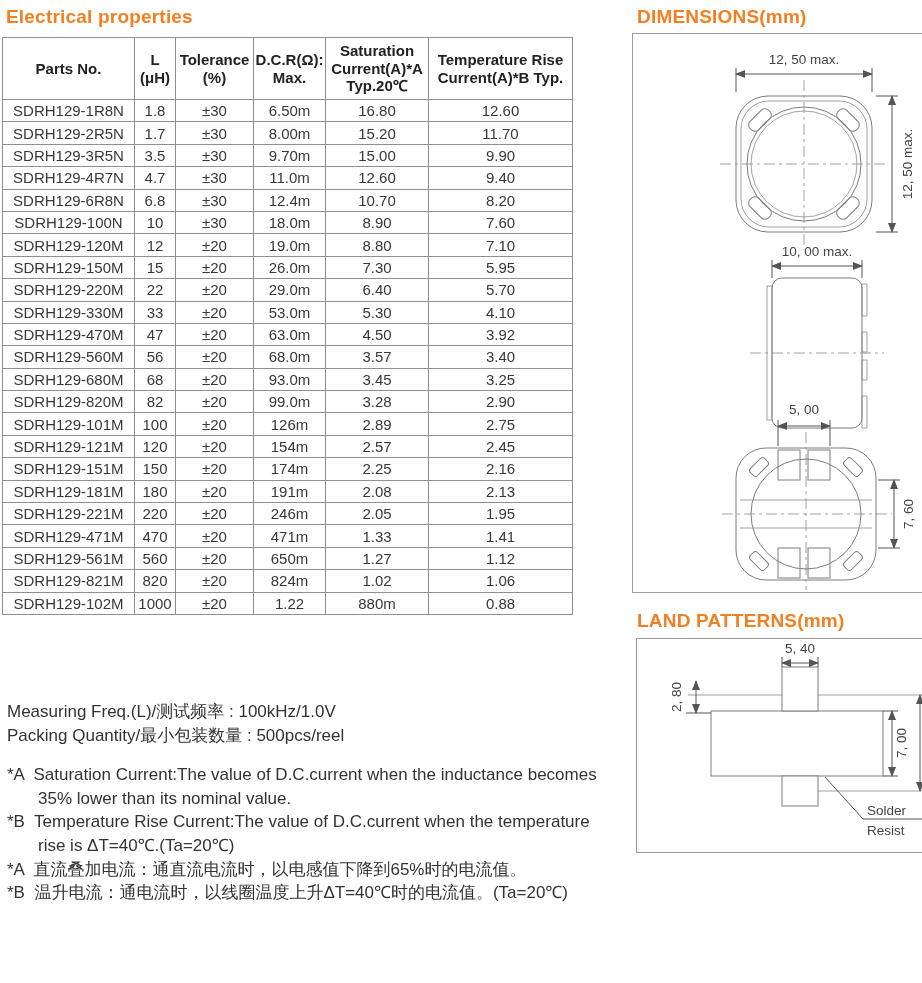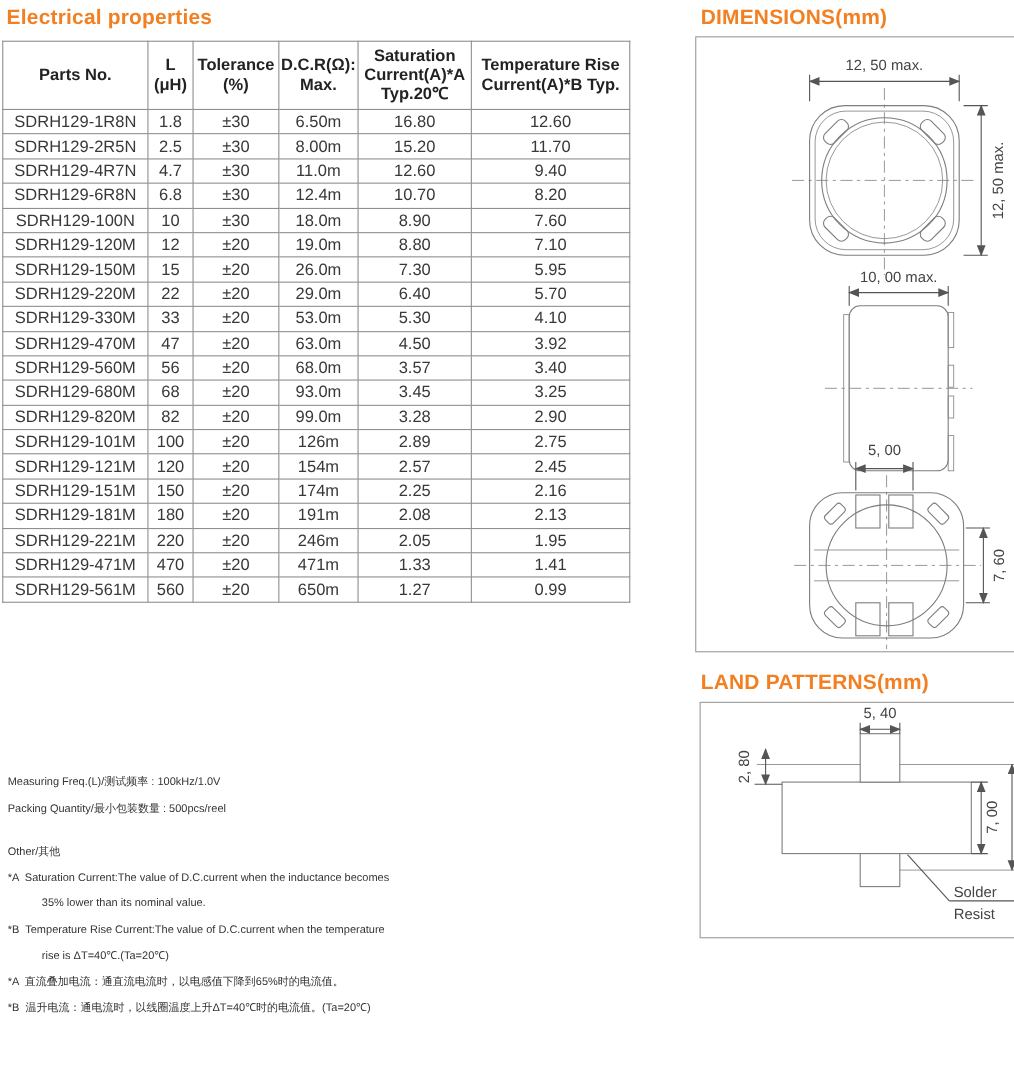--- a/index.html
+++ b/index.html
@@ -8,21 +8,21 @@
   .sec-title{font-size:19px;font-weight:bold;letter-spacing:0.2px;}
   
   #elec-table{position:absolute;left:2px;top:37px;border-collapse:collapse;table-layout:fixed;width:570px;}
   #elec-table th,#elec-table td{border:1px solid #8f8f8f;text-align:center;vertical-align:middle;
     overflow:hidden;padding:0;}
   #elec-table{border:1px solid #6e6e6e;}
   #elec-table th{font-size:15px;font-weight:bold;color:#222;white-space:pre-line;line-height:1.18;height:61px;}
   #elec-table td{font-size:15px;color:#383838;height:21.4px;line-height:1;}
   
   #notes{position:absolute;left:7px;top:700px;width:600px;}
-  .note-line{font-size:10px;color:#333;line-height:23.6px;white-space:pre;}
+  .note-line{font-size:17px;color:#333;line-height:23.6px;white-space:pre;}
   .note-line.indent{padding-left:31px;}
   .note-line.spacer{height:16px;line-height:16px;}
   
   .draw-box{position:absolute;border:1px solid #9a9a9a;background:#fff;padding-left:33px;}
   #dims-box{left:632px;top:33px;width:284px;height:558px;}
   #land-box{left:636px;top:638px;width:278px;height:213px;}
   svg{display:block;}
   .dln{stroke:#7d7d7d;stroke-width:1;fill:none;}
   .dln2{stroke:#8a8a8a;stroke-width:0.8;fill:none;}
   .cln{stroke:#8a8a8a;stroke-width:0.8;fill:none;stroke-dasharray:11 4 3 4;}
@@ -63,27 +63,35 @@
       <tr>
         <td>SDRH129-1R8N</td>
         <td>1.8</td>
         <td>±30</td>
         <td>6.50m</td>
         <td>16.80</td>
         <td>12.60</td>
       </tr>
       <tr>
         <td>SDRH129-2R5N</td>
-        <td>2.5</td>
+        <td>1.7</td>
         <td>±30</td>
         <td>8.00m</td>
         <td>15.20</td>
         <td>11.70</td>
       </tr>
       <tr>
+        <td>SDRH129-3R5N</td>
+        <td>3.5</td>
+        <td>±30</td>
+        <td>9.70m</td>
+        <td>15.00</td>
+        <td>9.90</td>
+      </tr>
+      <tr>
         <td>SDRH129-4R7N</td>
         <td>4.7</td>
         <td>±30</td>
         <td>11.0m</td>
         <td>12.60</td>
         <td>9.40</td>
       </tr>
       <tr>
         <td>SDRH129-6R8N</td>
         <td>6.8</td>
@@ -211,30 +219,45 @@
         <td>471m</td>
         <td>1.33</td>
         <td>1.41</td>
       </tr>
       <tr>
         <td>SDRH129-561M</td>
         <td>560</td>
         <td>±20</td>
         <td>650m</td>
         <td>1.27</td>
-        <td>0.99</td>
+        <td>1.12</td>
+      </tr>
+      <tr>
+        <td>SDRH129-821M</td>
+        <td>820</td>
+        <td>±20</td>
+        <td>824m</td>
+        <td>1.02</td>
+        <td>1.06</td>
+      </tr>
+      <tr>
+        <td>SDRH129-102M</td>
+        <td>1000</td>
+        <td>±20</td>
+        <td>1.22</td>
+        <td>880m</td>
+        <td>0.88</td>
       </tr>
     </tbody>
 </table>
 
 <div id="notes">
     <div class="note-line">Measuring Freq.(L)/测试频率 : 100kHz/1.0V</div>
     <div class="note-line">Packing Quantity/最小包装数量 : 500pcs/reel</div>
     <div class="note-line spacer"></div>
-    <div class="note-line">Other/其他</div>
     <div class="note-line">*A  Saturation Current:The value of D.C.current when the inductance becomes</div>
     <div class="note-line indent">35% lower than its nominal value.</div>
     <div class="note-line">*B  Temperature Rise Current:The value of D.C.current when the temperature</div>
     <div class="note-line indent">rise is ΔT=40℃.(Ta=20℃)</div>
     <div class="note-line">*A  直流叠加电流：通直流电流时，以电感值下降到65%时的电流值。</div>
     <div class="note-line">*B  温升电流：通电流时，以线圈温度上升ΔT=40℃时的电流值。(Ta=20℃)</div>
   </div>
 
 <div class="abs sec-title accent" style="left: 637px; top: 6px; color: rgb(242, 128, 34);">DIMENSIONS(mm)</div>
 

